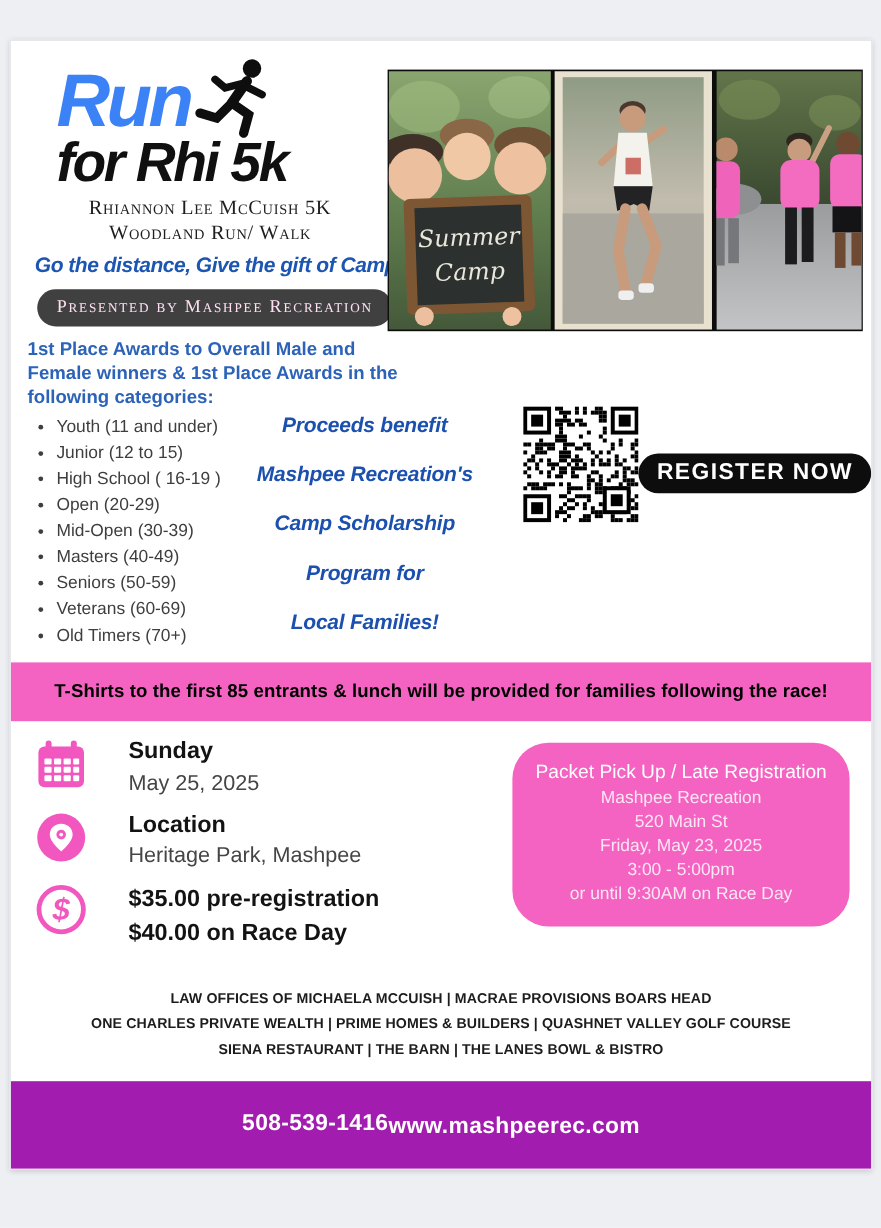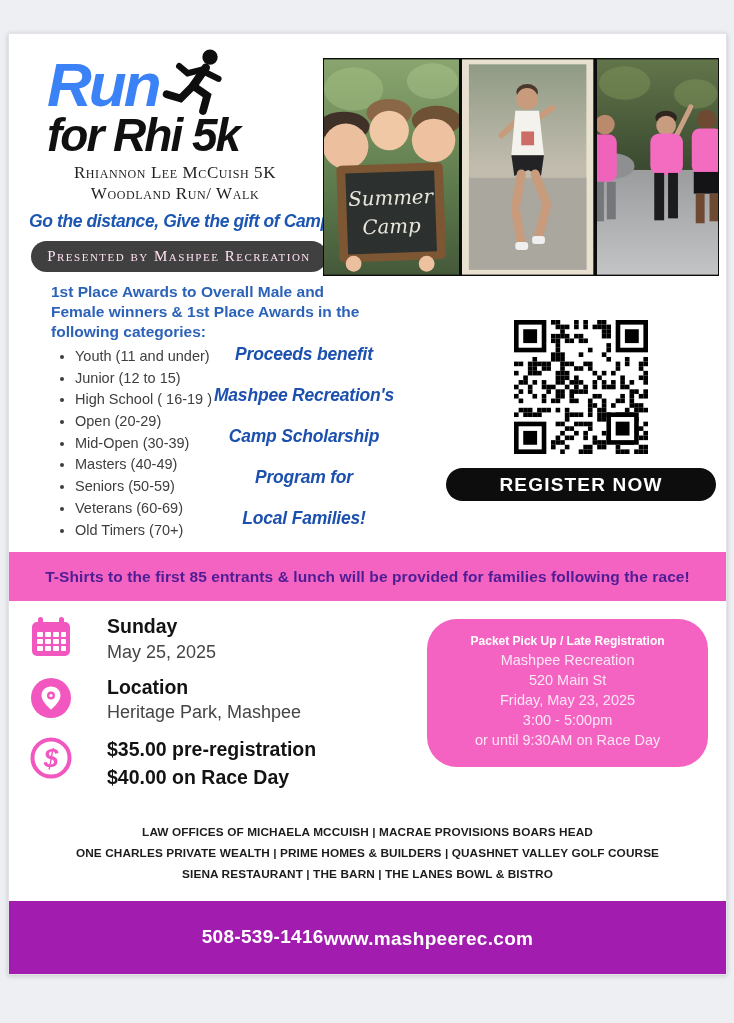--- a/index.html
+++ b/index.html
@@ -22,50 +22,50 @@
           text-align:center; font-family:"Liberation Serif", serif; font-variant:small-caps;
           font-size:15px; letter-spacing:1.5px; color:#ffe0f2; }
 
   
   .collage { position:absolute; top:24px; right:7px; width:396px; height:218px; background:#0c0c0c;
              display:flex; gap:3px; padding:1px; }
   .collage svg { height:100%; display:block; }
 
   
   .awards-section { position:relative; margin-top:10px; min-height:262px; }
-  .awards-col { padding-left:14px; width:340px;margin-left:28px; }
+  .awards-col { padding-left:14px; width:340px; }
   .awards-heading { color:#2c63b8; font-weight:700; font-size:15.5px; line-height:1.26; width:330px; }
   .cat-list { margin:7px 0 0 24px; color:#3e3e3e; font-size:14.5px; }
   .cat-list li { line-height:1.22; margin-bottom:4px; }
   .proceeds-col { position:absolute; left:190px; top:62px; width:210px; text-align:center; }
   .proceeds-line { color:#1c50ae; font-weight:800; font-style:italic; font-size:17.5px;
                    letter-spacing:-.2px; margin-bottom:20px; }
   .register-col { position:absolute; right:0; top:38px; width:290px; display:flex;
-                  flex-direction:column; align-items:center; }
+                  flex-direction:row; align-items:center; }
   .qr-wrap { width:134px; height:134px; }
   .register-btn { margin-top:14px; width:270px; height:33px; background:#0d0d0d; color:#fff; border:none;
                   border-radius:17px; font-family:"Liberation Sans", sans-serif; font-size:19px;
                   font-weight:800; letter-spacing:1.2px; display:flex; align-items:center;
                   justify-content:center; cursor:pointer; }
 
   
   .banner { margin-top:8px; width:100%; height:49px; background:#f463c1; display:flex; align-items:center;
-            justify-content:center; color:#4c1d95; font-size:15.5px; font-weight:700; letter-spacing:.1px;text-align:right; }
+            justify-content:center; color:#000000; font-size:15.5px; font-weight:700; letter-spacing:.1px;text-align:right; }
 
   
   .details { display:flex; padding:14px 18px 0 20px; }
   .details-left { width:400px; }
   .detail-row { display:flex; margin-bottom:13px;gap:20px; }
   .detail-ic { width:44px; height:44px; margin-right:14px; flex:none; }
   .detail-title { font-size:19.5px; font-weight:800; color:#131313; line-height:1.2; }
   .detail-sub { font-size:18px; color:#454545; margin-top:3px; }
   .price-line { font-size:19.5px; font-weight:800; color:#131313; line-height:1.4; }
   .packet-box { margin-left:auto; margin-top:4px; width:282px; background:#f463c1; border-radius:30px;
                 padding:15px 16px 17px; text-align:center; color:#fff; height:fit-content; }
-  .packet-title { font-weight:700; font-size:12px; line-height:1.3; }
+  .packet-title { font-weight:400; font-size:16px; line-height:1.3; }
   .packet-line { font-size:14.5px; color:#fde6f5; line-height:1.38; }
   .packet-line:first-of-type { margin-top:5px; }
 
   
   .sponsors { margin-top:18px; text-align:center; }
   .sponsor-line { font-size:11.8px; font-weight:700; color:#1c1c1c; line-height:1.78; letter-spacing:.1px; }
 
   
   .footer { margin-top:16px; width:100%; height:73px; background:#a21caf; display:flex; flex-direction:row;
             align-items:center; justify-content:center; color:#fff; }

